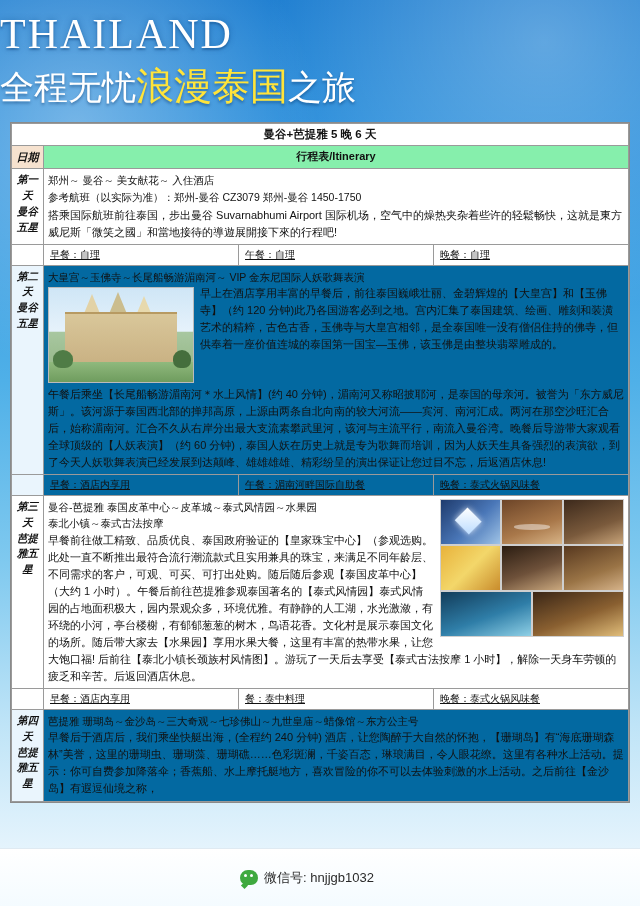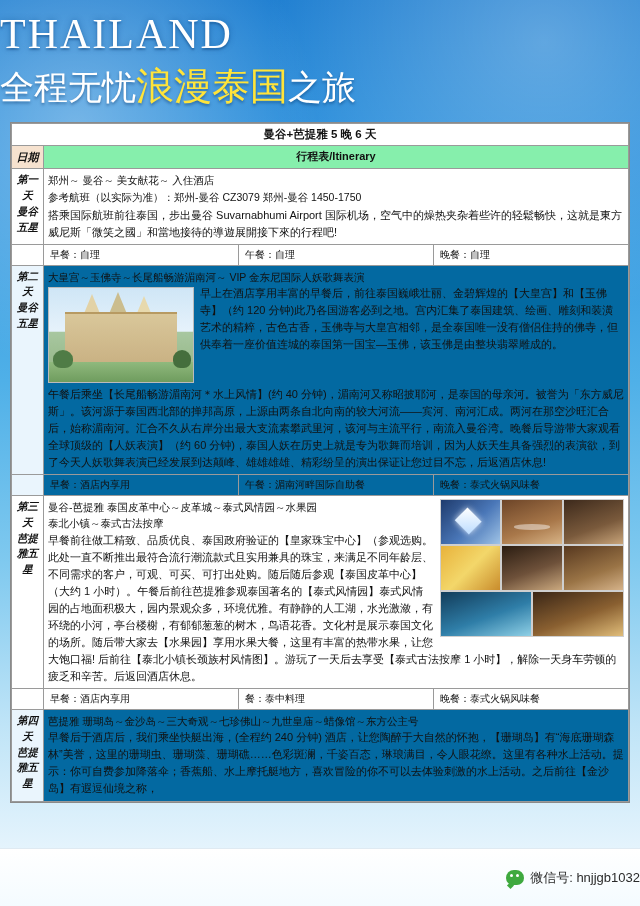--- a/index.html
+++ b/index.html
@@ -92,20 +92,21 @@
   }
   .content { line-height:1.55; }
   .meal-row td {
     padding:3px 5px;
     font-size:10px;
     white-space:nowrap;
   }
   .meals {
     display:flex;
     width:100%;
+    text-decoration:underline;
   }
   .meals > div {
     flex:1;
     border-left:1px solid #9a9a9a;
     padding:3px 6px;
     font-size:10px;
   }
   .meals > div:first-child { border-left:0; }
   .tint-b { background:#eaf5fd; }
   .tint-b2 { background:#0369a1; }
@@ -189,21 +190,22 @@
 
   
   .footer {
     position:absolute;
     left:0; right:0; bottom:0;
     height:58px;
     background:linear-gradient(180deg,#ffffff 0%,#f4fbff 100%);
     border-top:1px solid #dfeaf2;
     display:flex;
     align-items:center;
-    justify-content:flex-end;
+    justify-content:center;
+    padding-right:26px;
   }
   .wechat {
     display:flex; align-items:center; gap:6px;
     color:#2a2a2a; font-size:13px;
   }
   .wechat .wicon {
     width:18px; height:15px;
     background:#3fa93f;
     border-radius:9px 9px 8px 8px;
     position:relative;

